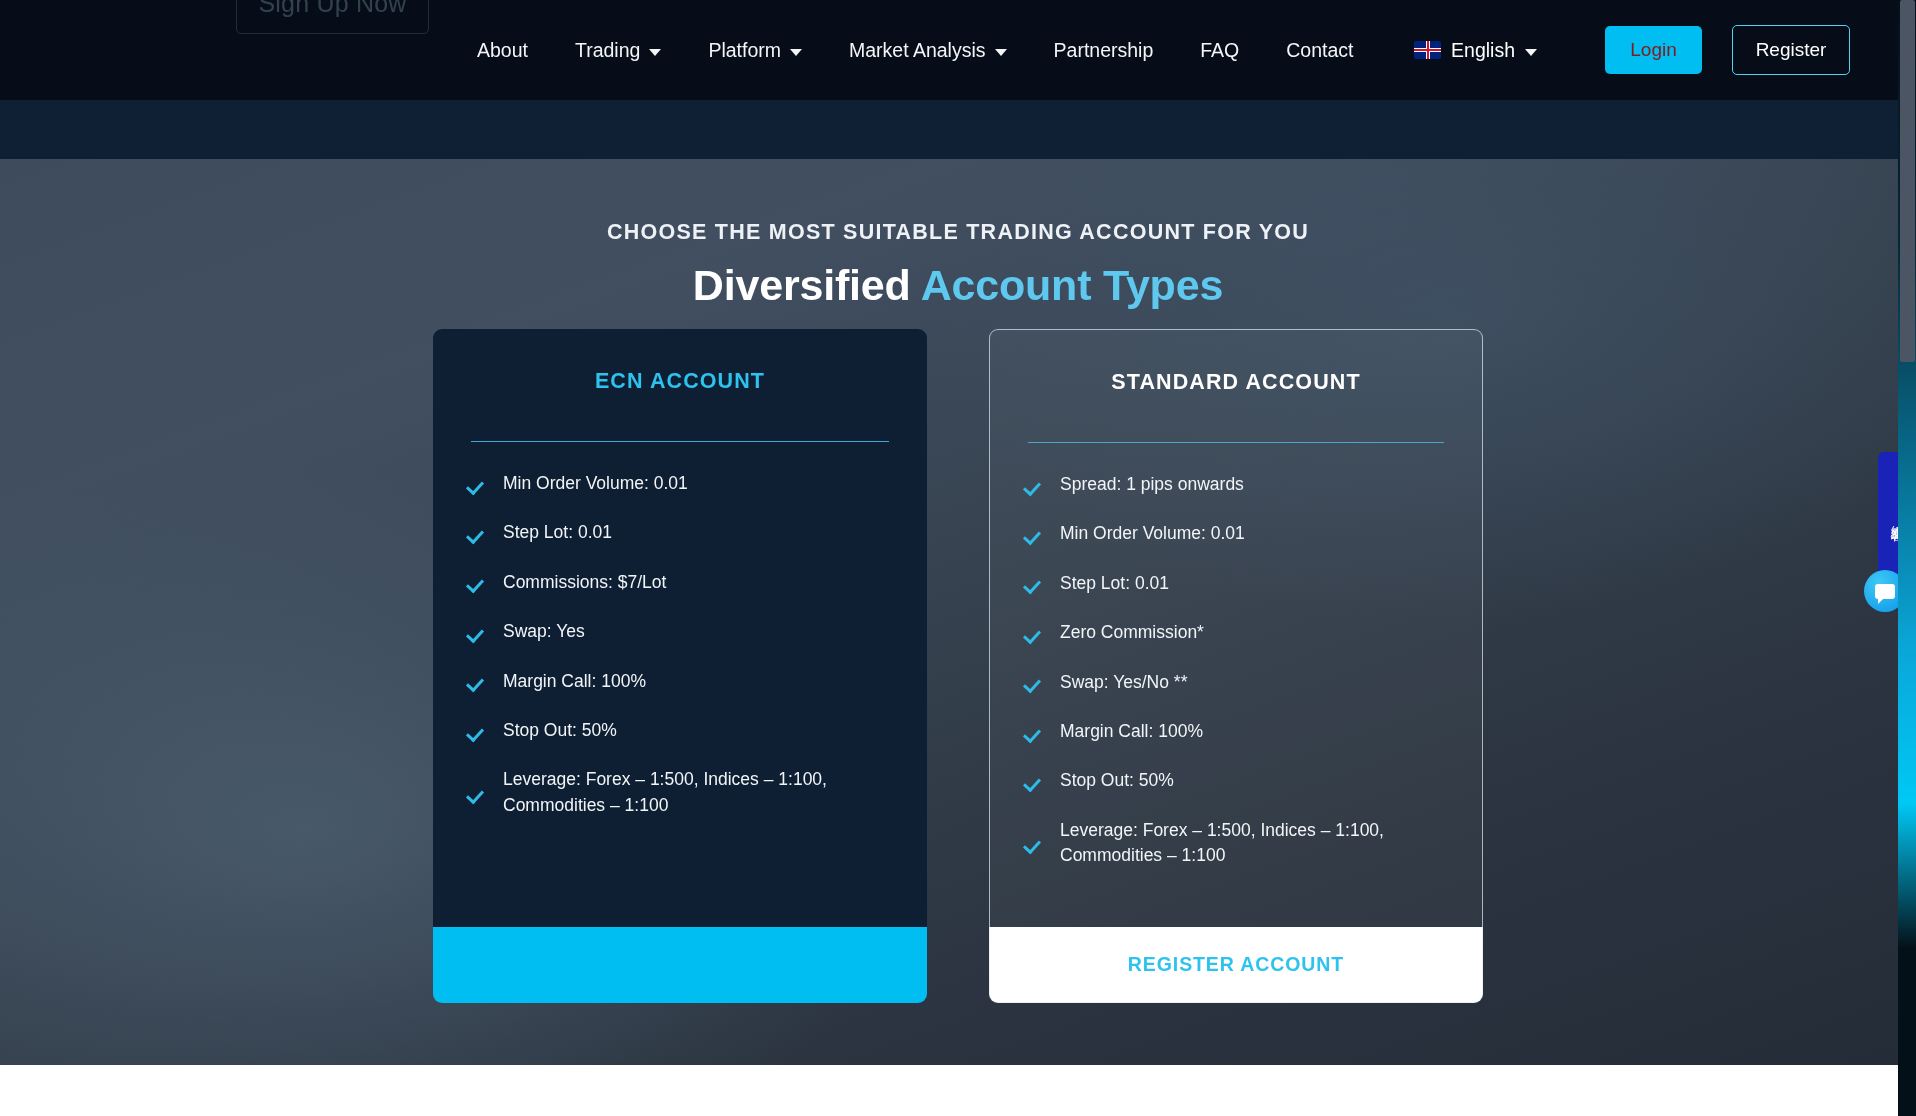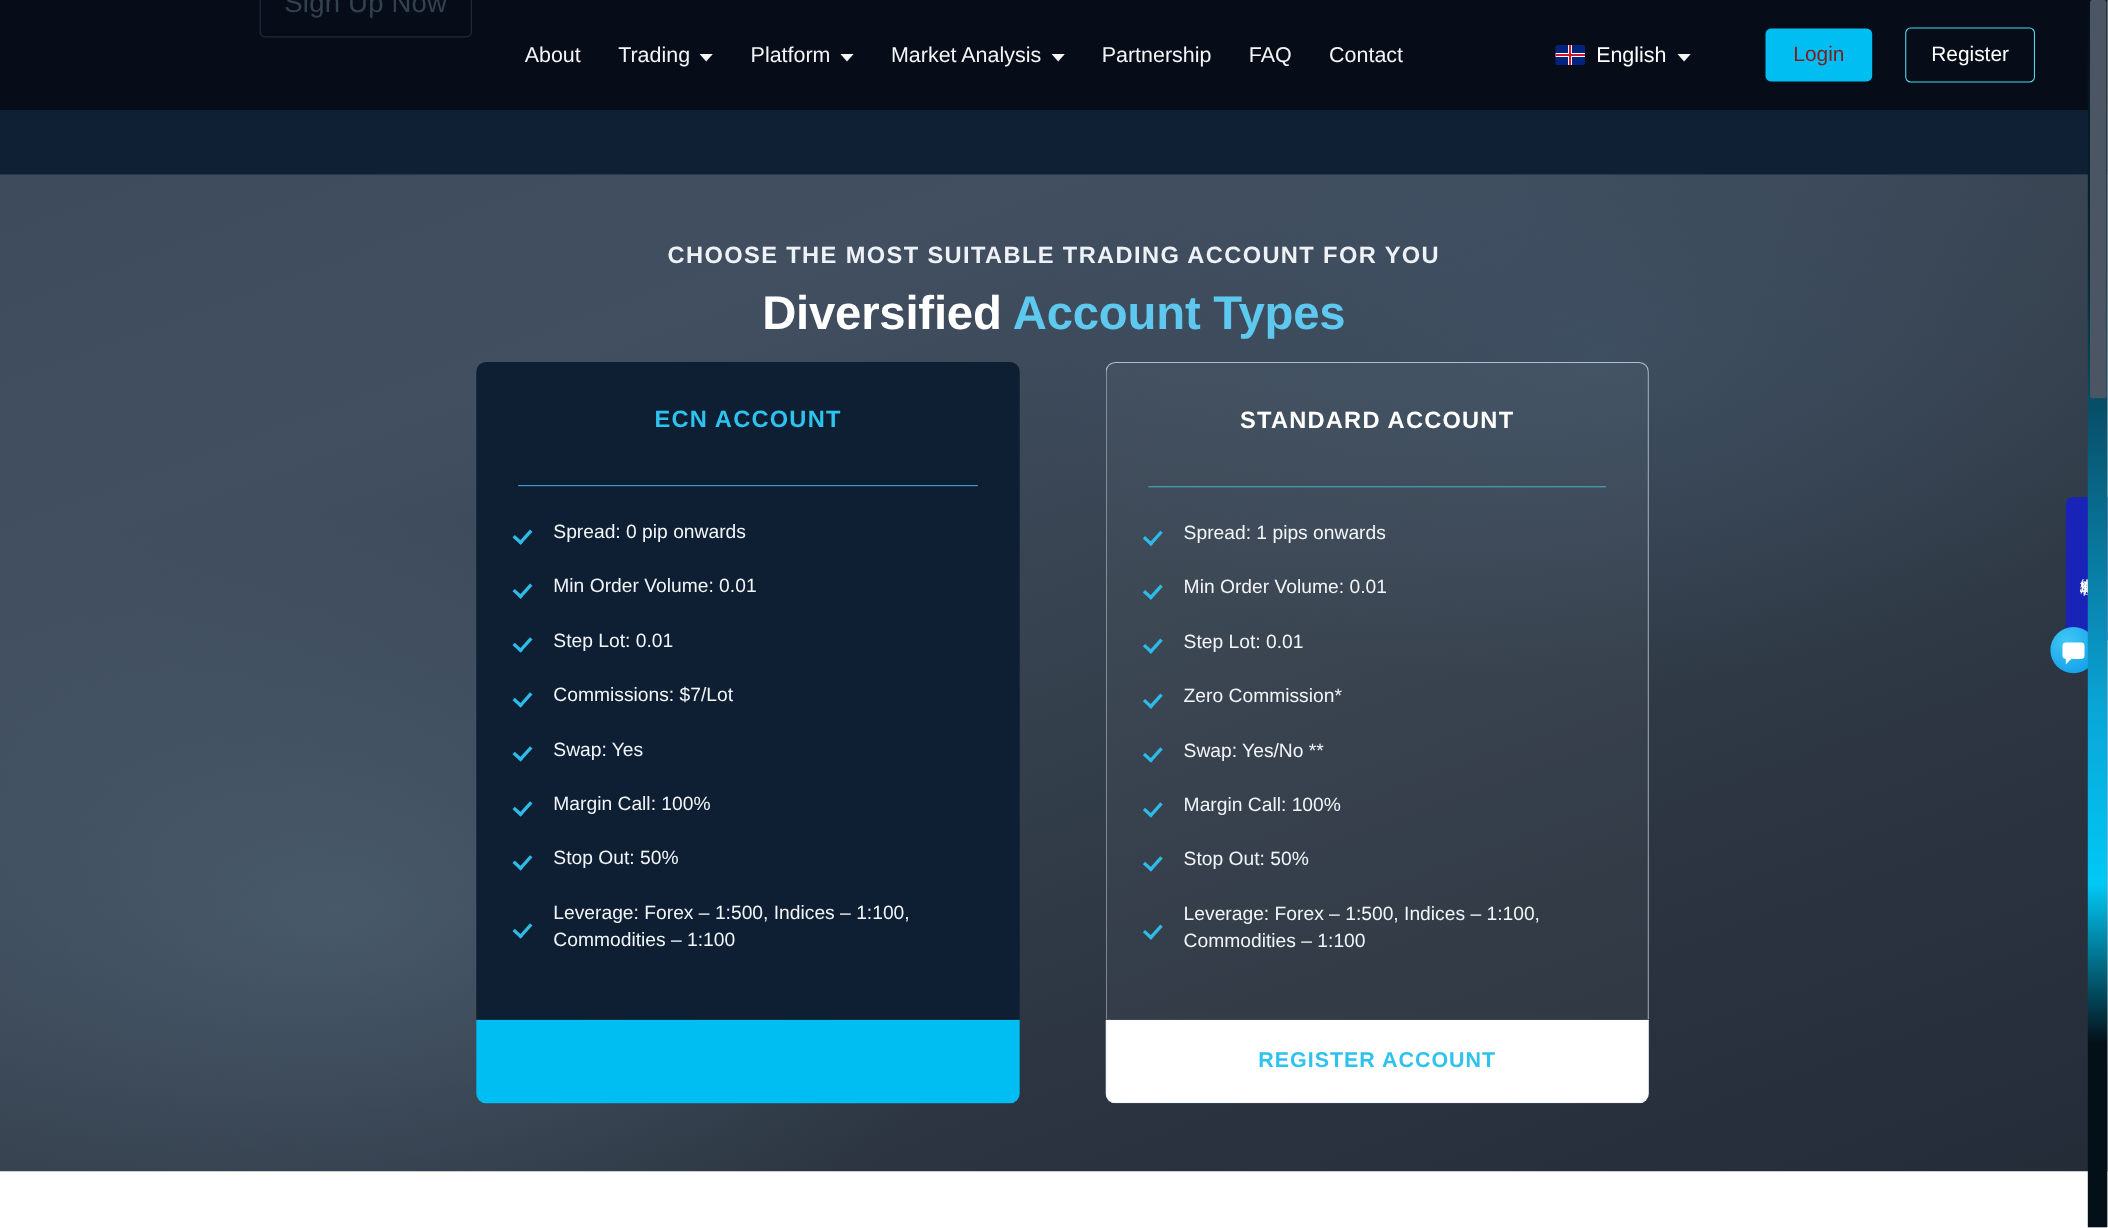--- a/index.html
+++ b/index.html
@@ -37,21 +37,21 @@
   .logo-rich {
     color: #ffffff; font-size: 27px; font-weight: 700; letter-spacing: 3.2px;
   }
   .logo-smart {
     color: #cfd6de; font-size: 13px; font-weight: 500; letter-spacing: 7.5px;
     margin-top: 6px;
   }
 
   .nav-links {
     position: absolute; left: 460px; top: 0; height: 100px;
-    display: flex; align-items: center; gap: 0px;
+    display: flex; align-items: center; gap: 13px;
   }
   .nav-item {
     display: flex; align-items: center; gap: 9px;
     color: #f3f5f7; font-size: 19.5px; font-weight: 400;
     padding: 10px 17px; cursor: pointer; white-space: nowrap;
   }
   .caret {
     width: 0; height: 0;
     border-left: 6px solid transparent; border-right: 6px solid transparent;
     border-top: 7px solid #f3f5f7;
@@ -121,21 +121,21 @@
     text-align: center; font-size: 43px; font-weight: 700; letter-spacing: -0.2px;
   }
   .title .white { color: #ffffff; }
   .title .accent { color: #5ec8ef; }
 
   
   .cards {
     position: absolute; top: 170px; left: 0; width: 1916px;
     display: flex; justify-content: center; gap: 62px;
   }
-  .card { width: 494px; position: relative; margin-left: 16px; }
+  .card { width: 494px; position: relative; }
 
   .card-body {
     border-radius: 9px 9px 0 0;
     padding: 0 36px;
     position: relative;
   }
   .card-ecn .card-body {
     background: #0e1f33;
     height: 598px;
   }
@@ -298,24 +298,20 @@
 
     <div class="cards">
 
       <div class="card card-ecn">
         <div class="card-body">
           <div class="card-title">ECN ACCOUNT</div>
           <div class="divider"></div>
           <div class="feature-list">
             <div class="feature">
               <span class="chk"></span>
-              <span class="txt">Spread: 0 pip onwards</span>
-            </div>
-            <div class="feature">
-              <span class="chk"></span>
               <span class="txt">Min Order Volume: 0.01</span>
             </div>
             <div class="feature">
               <span class="chk"></span>
               <span class="txt">Step Lot: 0.01</span>
             </div>
             <div class="feature">
               <span class="chk"></span>
               <span class="txt">Commissions: $7/Lot</span>
             </div>

